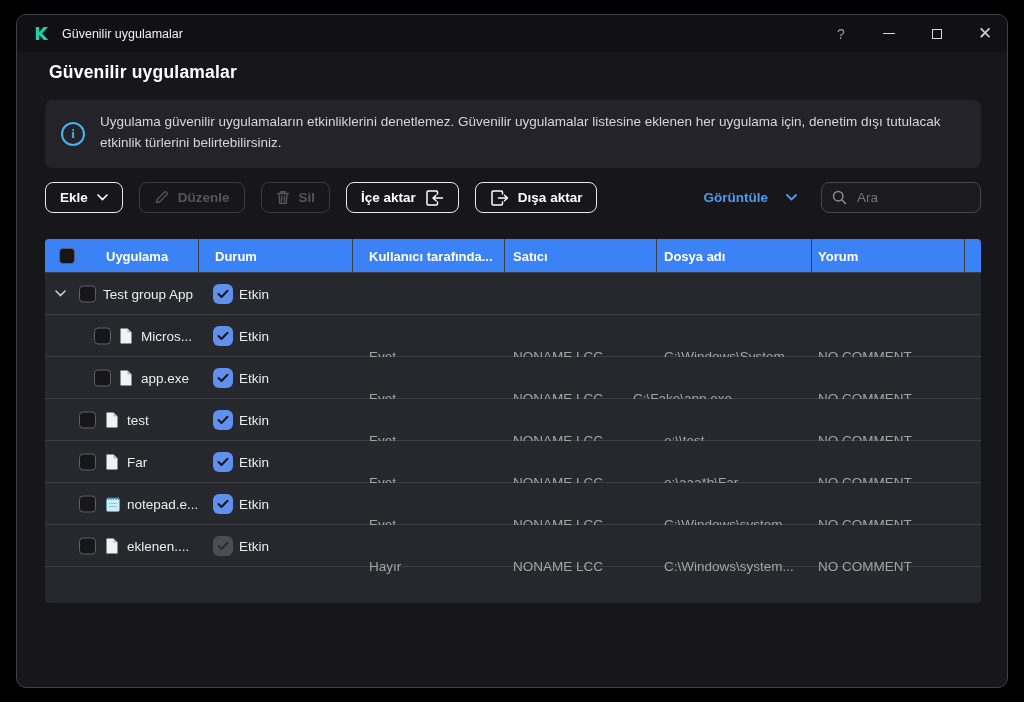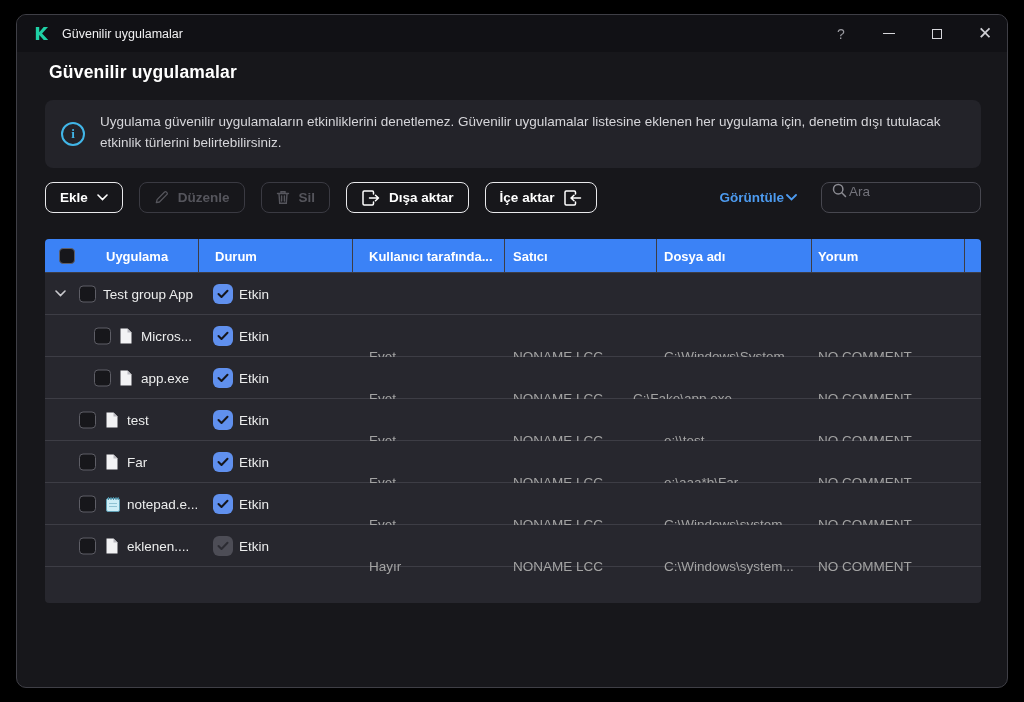--- a/index.html
+++ b/index.html
@@ -31,23 +31,23 @@
   .banner{position:absolute;left:28px;top:85px;width:936px;height:68px;background:#232329;border-radius:8px;}
   .info-icon{position:absolute;left:16px;top:22px;width:24px;height:24px;border:2px solid #41b6e8;border-radius:50%;box-sizing:border-box;color:#41b6e8;font-weight:700;font-size:13px;font-family:"Liberation Serif","DejaVu Serif",serif;display:flex;align-items:center;justify-content:center;}
   .banner-text{position:absolute;left:55px;top:11px;width:866px;margin:0;font-size:13.5px;line-height:21px;color:#d6d6da;}
   
   .toolbar{position:absolute;left:28px;top:167px;width:936px;height:31px;display:flex;align-items:center;}
   .btn{height:31px;border-radius:8px;border:1.5px solid #e9e9ec;background:transparent;color:#fff;
        font-size:13.5px;font-weight:600;font-family:inherit;display:inline-flex;align-items:center;justify-content:center;
        gap:9px;padding:0 14px;box-sizing:border-box;cursor:pointer;white-space:nowrap;}
   .btn.disabled{border:1px solid #3a3a42;color:#55555c;cursor:default;}
   .toolbar .btn + .btn{margin-left:16px;}
-  .view-link{margin-left:auto;display:flex;align-items:center;gap:2px;color:#4d9bf0;font-weight:700;font-size:13.5px;cursor:pointer;}
+  .view-link{margin-left:auto;display:flex;align-items:center;gap:18px;color:#4d9bf0;font-weight:700;font-size:13.5px;cursor:pointer;}
   .search{margin-left:24px;width:160px;height:31px;border:1px solid #47474f;border-radius:8px;background:#1a1a1f;
-          display:flex;align-items:flex-start;gap:0;padding:0 10px;box-sizing:border-box;}
+          display:flex;align-items:center;gap:8px;padding:0 10px;box-sizing:border-box;}
   .search input{flex:1;min-width:0;background:transparent;border:none;outline:none;color:#e8e8ec;font-size:13.5px;font-family:inherit;}
   .search input::placeholder{color:#73737b;}
   
   .table{position:absolute;left:28px;top:224px;width:936px;}
   .thead{position:relative;height:33px;background:#3b82f6;border-radius:4px 4px 0 0;border-bottom:1px solid #3d3d45;box-sizing:content-box;}
   .hcell{position:absolute;top:50%;transform:translateY(-50%);font-size:13px;font-weight:700;color:#fff;white-space:nowrap;}
   .vdiv{position:absolute;top:0;bottom:0;width:1px;background:#3d3d45;}
   .trow{position:relative;height:41px;background:#27272e;border-bottom:1px solid #3d3d45;}
   .tfiller{height:36px;background:#27272e;border-radius:0 0 4px 4px;}
   .cb{position:absolute;top:50%;transform:translateY(-50%);width:17px;height:17px;border:1.5px solid #5e5e66;border-radius:4px;background:#17171b;box-sizing:border-box;cursor:pointer;}
@@ -115,36 +115,36 @@
     </button>
     <button class="btn disabled">
       <span style="display:flex">
           <svg width="14" height="15" viewBox="0 0 14 15">
             <path d="M1.5 3.5h11M5 3V1.8h4V3M3 3.5l.7 9.7h6.6l.7-9.7M5.6 6v5M8.4 6v5" stroke="#55555c" stroke-width="1.4" fill="none" stroke-linecap="round"></path>
           </svg>
         </span>
       <span>Sil</span>
     </button>
     <button class="btn">
+      <span>İçe aktar</span>
+      <span style="display:flex">
+          <svg width="19" height="18" viewBox="0 0 19 18">
+            <path d="M12.5 5V3.2A1.2 1.2 0 0 0 11.3 2H3.2A1.2 1.2 0 0 0 2 3.2v11.6A1.2 1.2 0 0 0 3.2 16h8.1a1.2 1.2 0 0 0 1.2-1.2V13" stroke="#fff" stroke-width="1.5" fill="none" stroke-linecap="round"></path>
+            <path d="M17.5 9H8.5M11 6.2L8 9l3 2.8" stroke="#fff" stroke-width="1.5" fill="none" stroke-linecap="round" stroke-linejoin="round"></path>
+          </svg>
+        </span>
+    </button>
+    <button class="btn">
       <span style="display:flex">
           <svg width="19" height="18" viewBox="0 0 19 18">
             <path d="M12.5 5V3.2A1.2 1.2 0 0 0 11.3 2H3.2A1.2 1.2 0 0 0 2 3.2v11.6A1.2 1.2 0 0 0 3.2 16h8.1a1.2 1.2 0 0 0 1.2-1.2V13" stroke="#fff" stroke-width="1.5" fill="none" stroke-linecap="round"></path>
             <path d="M8.5 9h9M14.5 6.2L17.5 9l-3 2.8" stroke="#fff" stroke-width="1.5" fill="none" stroke-linecap="round" stroke-linejoin="round"></path>
           </svg>
         </span>
       <span>Dışa aktar</span>
-    </button>
-    <button class="btn">
-      <span>İçe aktar</span>
-      <span style="display:flex">
-          <svg width="19" height="18" viewBox="0 0 19 18">
-            <path d="M12.5 5V3.2A1.2 1.2 0 0 0 11.3 2H3.2A1.2 1.2 0 0 0 2 3.2v11.6A1.2 1.2 0 0 0 3.2 16h8.1a1.2 1.2 0 0 0 1.2-1.2V13" stroke="#fff" stroke-width="1.5" fill="none" stroke-linecap="round"></path>
-            <path d="M17.5 9H8.5M11 6.2L8 9l3 2.8" stroke="#fff" stroke-width="1.5" fill="none" stroke-linecap="round" stroke-linejoin="round"></path>
-          </svg>
-        </span>
     </button>
     <span class="view-link">
       <span>Görüntüle</span>
       <span style="display:flex">
           <svg width="11" height="7" viewBox="0 0 11 7">
             <path d="M1 1l4.5 4.5L10 1" stroke="#4d9bf0" stroke-width="1.8" fill="none" stroke-linecap="round"></path>
           </svg>
         </span>
     </span>
     <span class="search">

